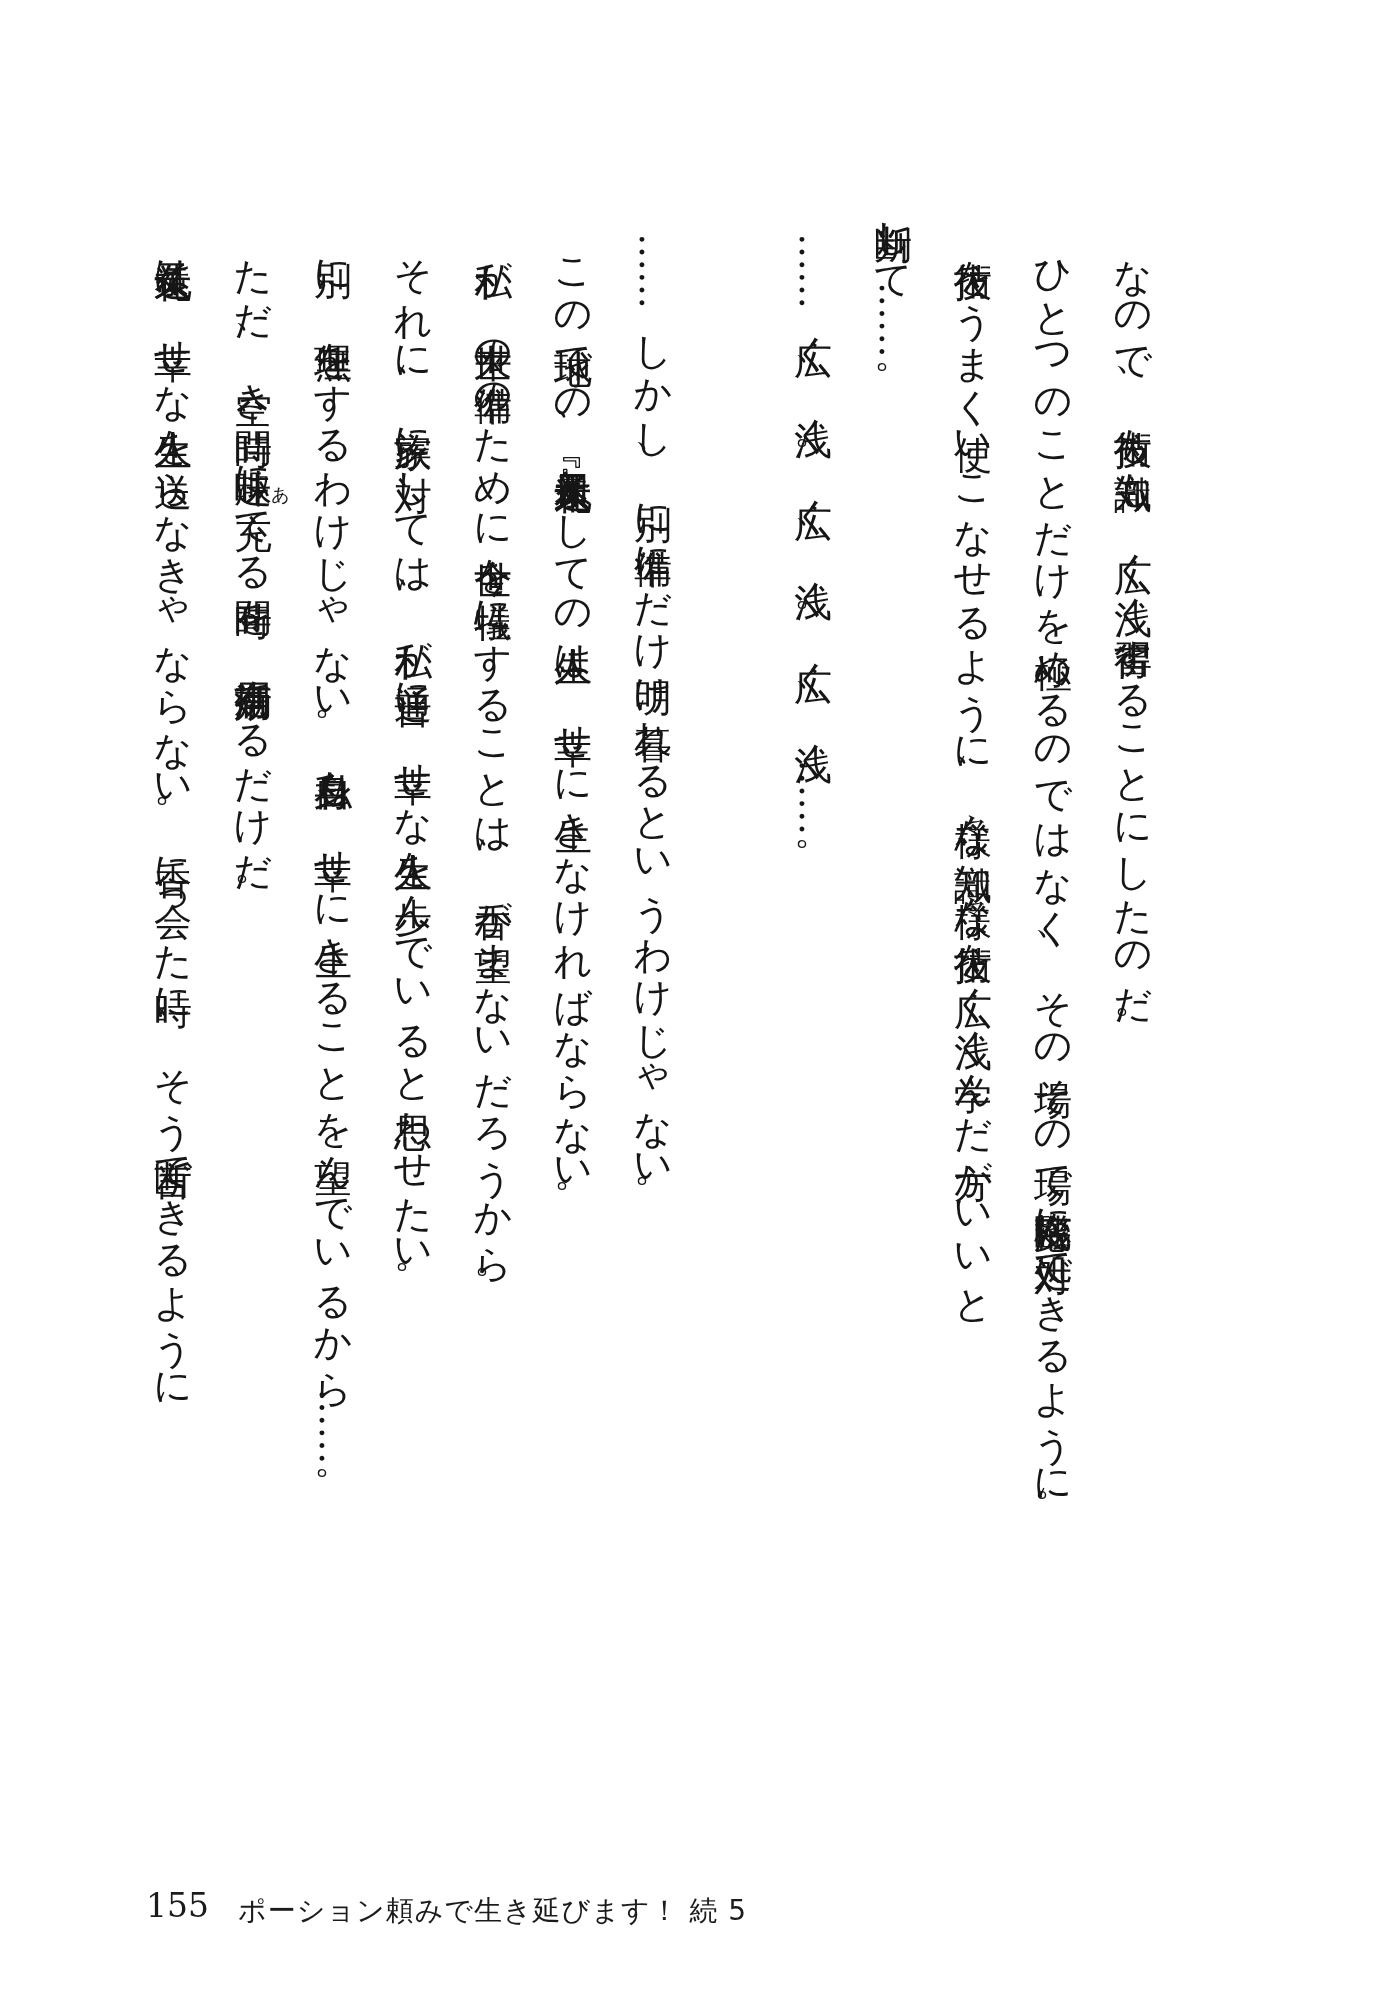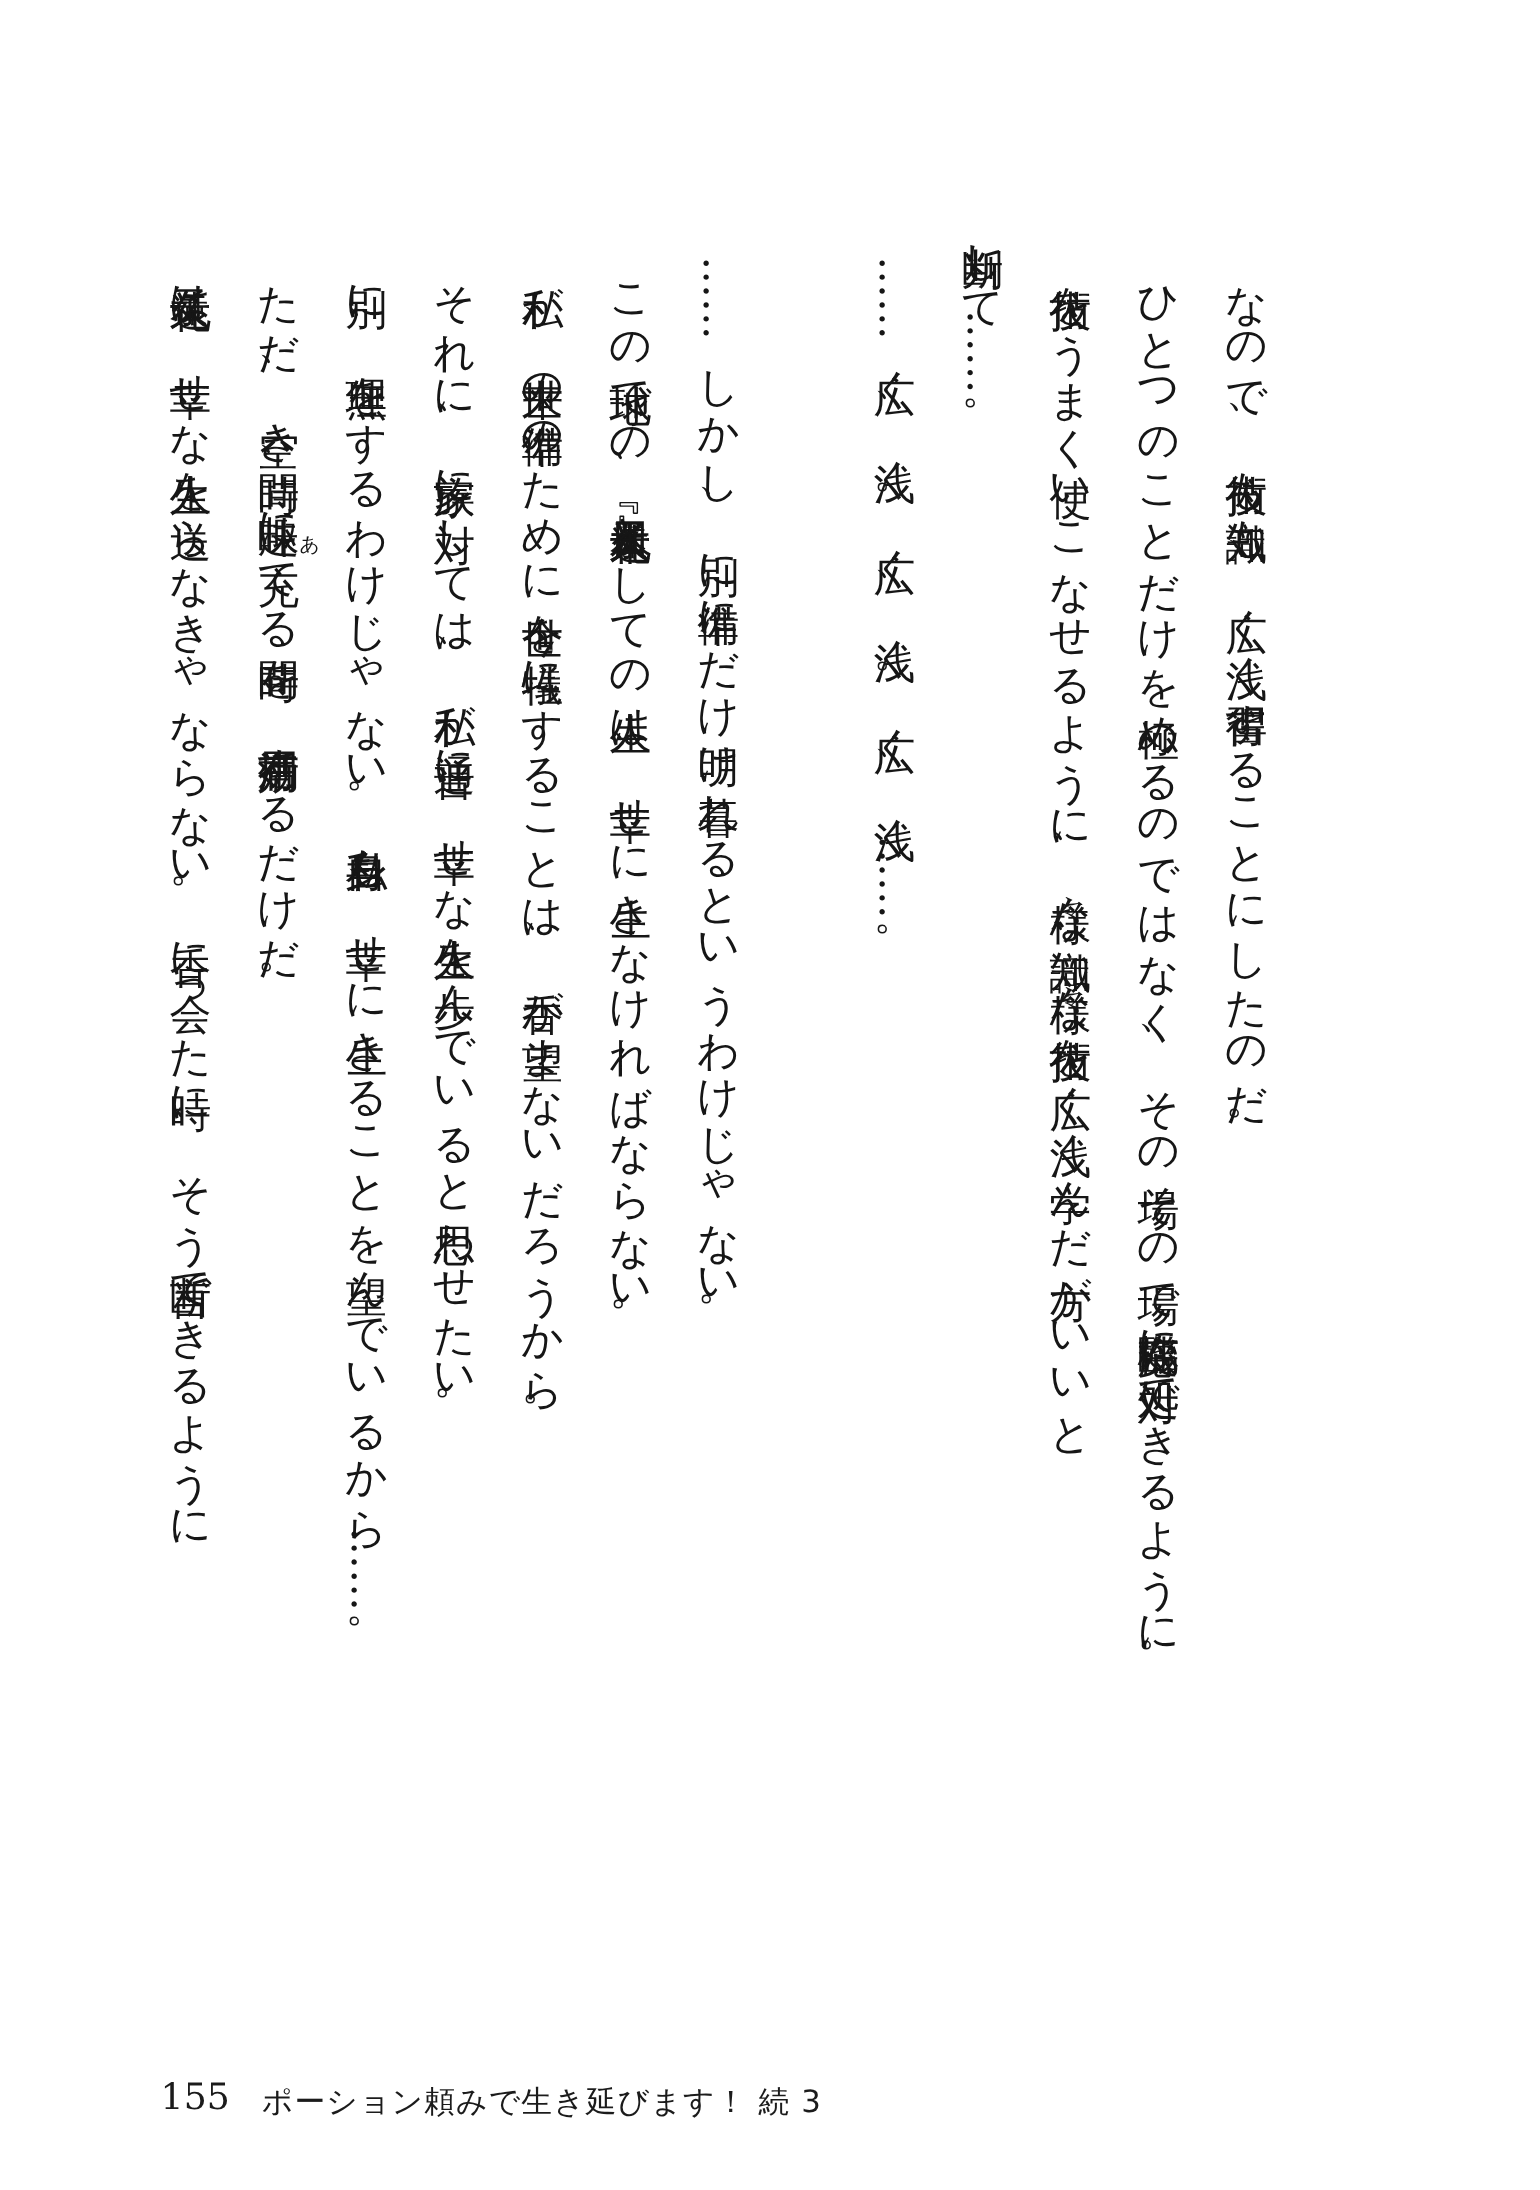--- a/index.html
+++ b/index.html
@@ -84,14 +84,14 @@
     <div class="line indent">この地球での、日本人『久遠礼子』としての人生は、幸せに生きなければならない。</div>
     <div class="line indent">私が、来世の準備のために今世を犠牲にすることは、香が望まないだろうから。</div>
     <div class="line indent">それに、家族に対しては、私が普通に、幸せな人生を歩んでいると思わせたい。</div>
     <div class="line indent">別に、無理をするわけじゃない。私自身も、幸せに生きることを望んでいるから……。</div>
     <div class="line indent">ただ、空き時間、趣味に<ruby>充<rt>あ</rt></ruby>てる時間を、有効活用するだけだ。</div>
     <div class="line indent">久遠礼子は、幸せな人生を送らなきゃならない。香に会った時に、そう断言できるように</div>
   </div>
 
 <div class="footer">
   <span class="page-number">155</span>
-  <span class="footer-title">ポーション頼みで生き延びます！ 続 3</span>
+  <span class="footer-title">ポーション頼みで生き延びます！ 続 5</span>
 </div>
 
 </body></html>

